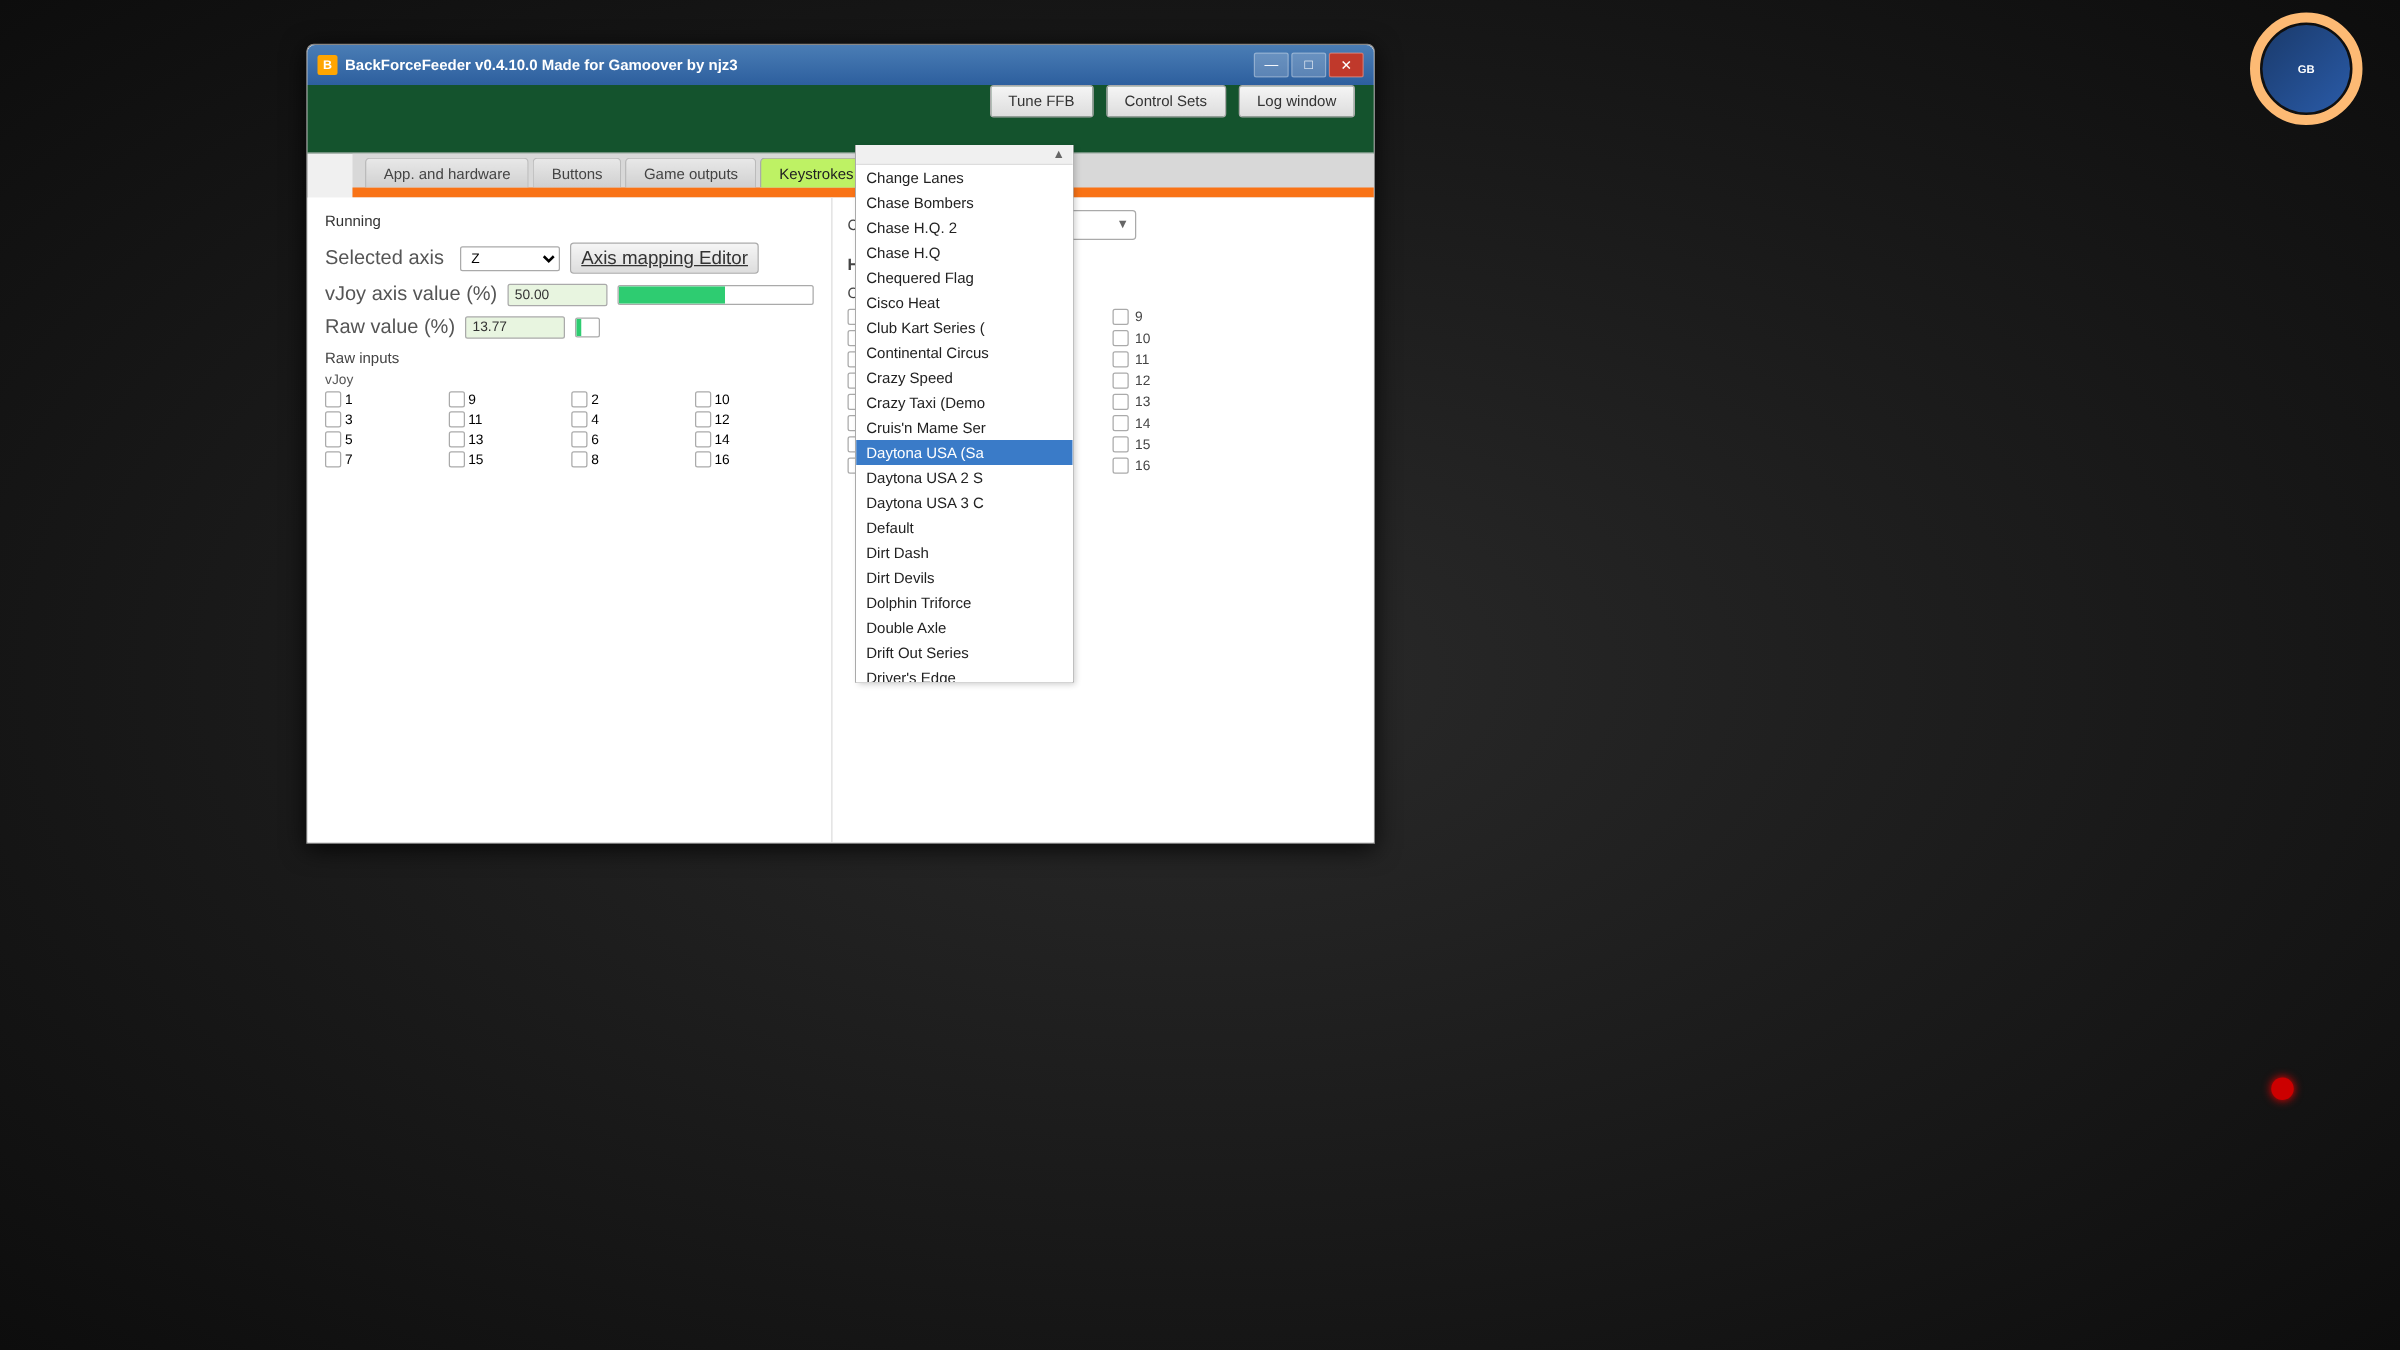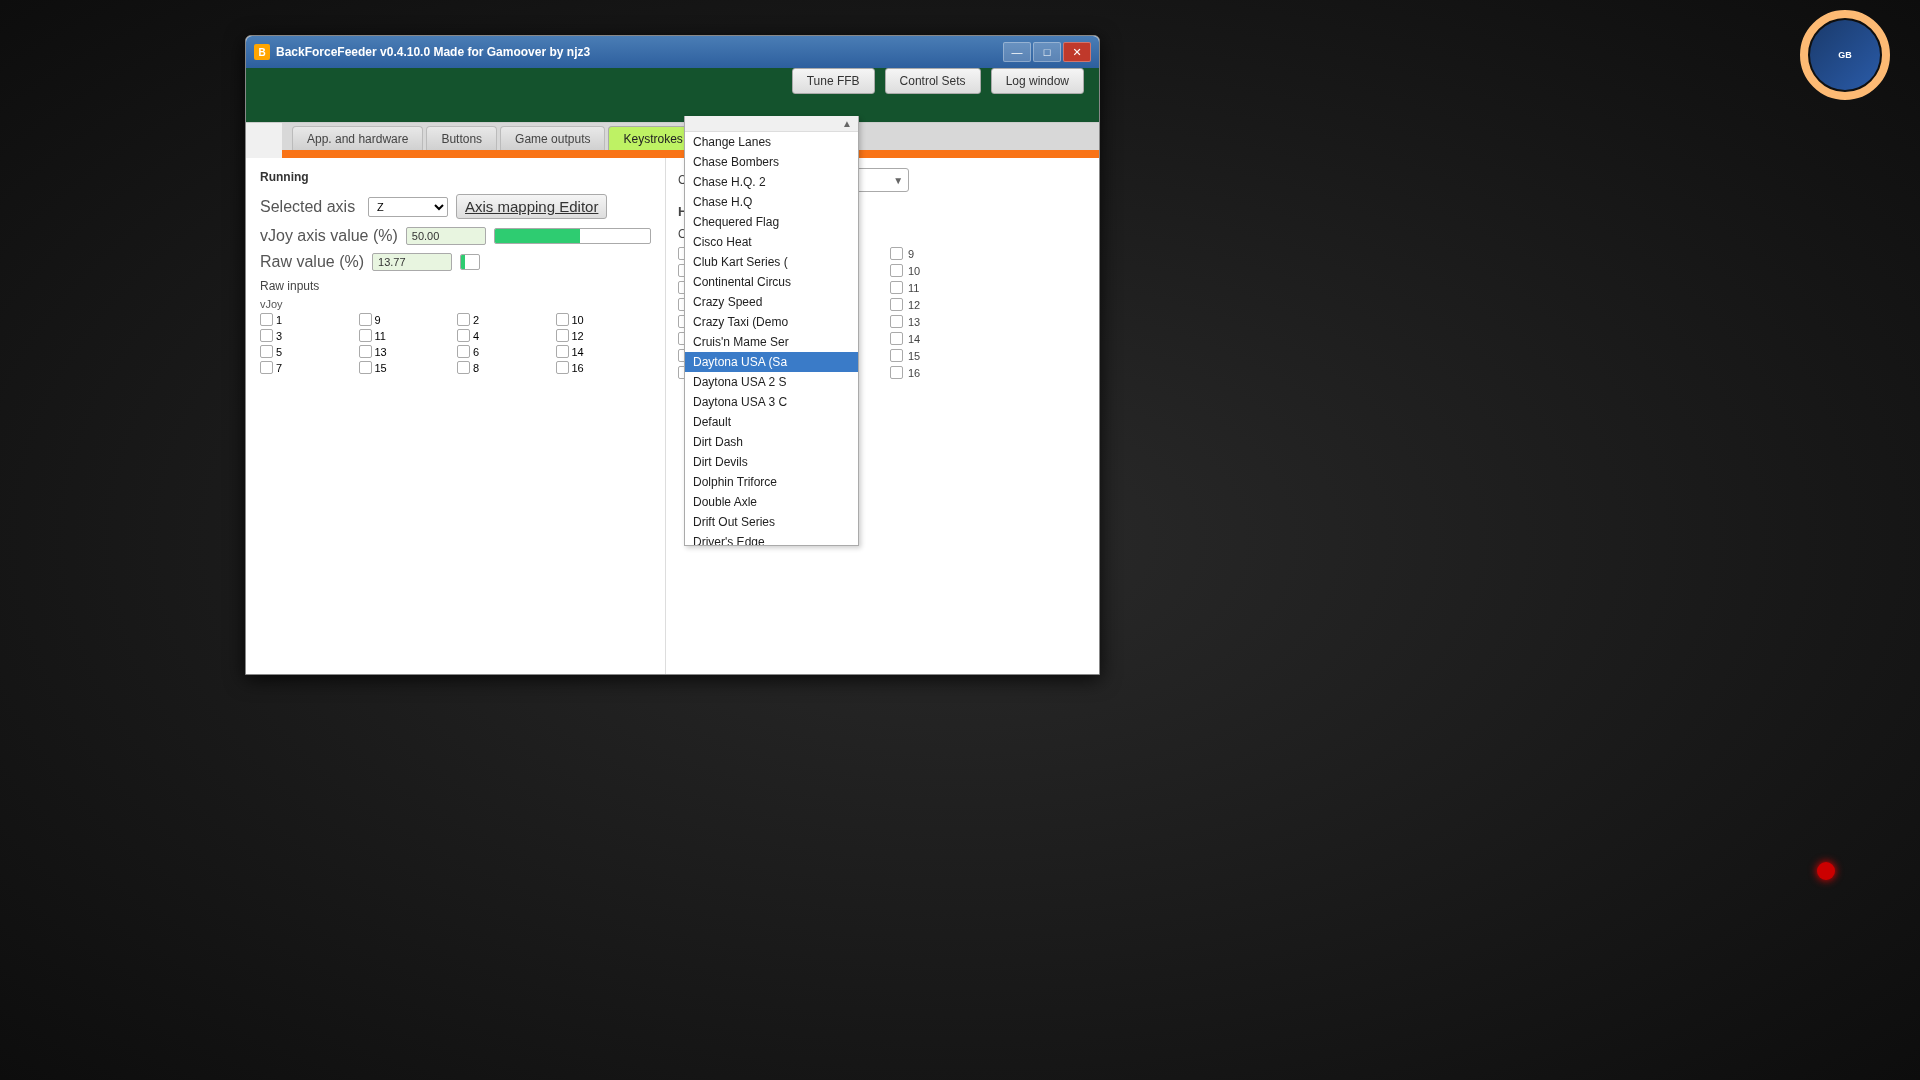--- a/index.html
+++ b/index.html
@@ -165,21 +165,21 @@
     .left-panel {
       width: 420px;
       padding: 12px 14px;
       border-right: 1px solid #ddd;
     }
 
     .status-label {
       font-size: 12px;
       color: #333;
       margin-bottom: 10px;
-      font-weight: 700;
+      font-weight: 400;
     }
 
     .form-row {
       display: flex;
       align-items: center;
       margin-bottom: 8px;
       gap: 8px;
     }
 
     .form-label {

